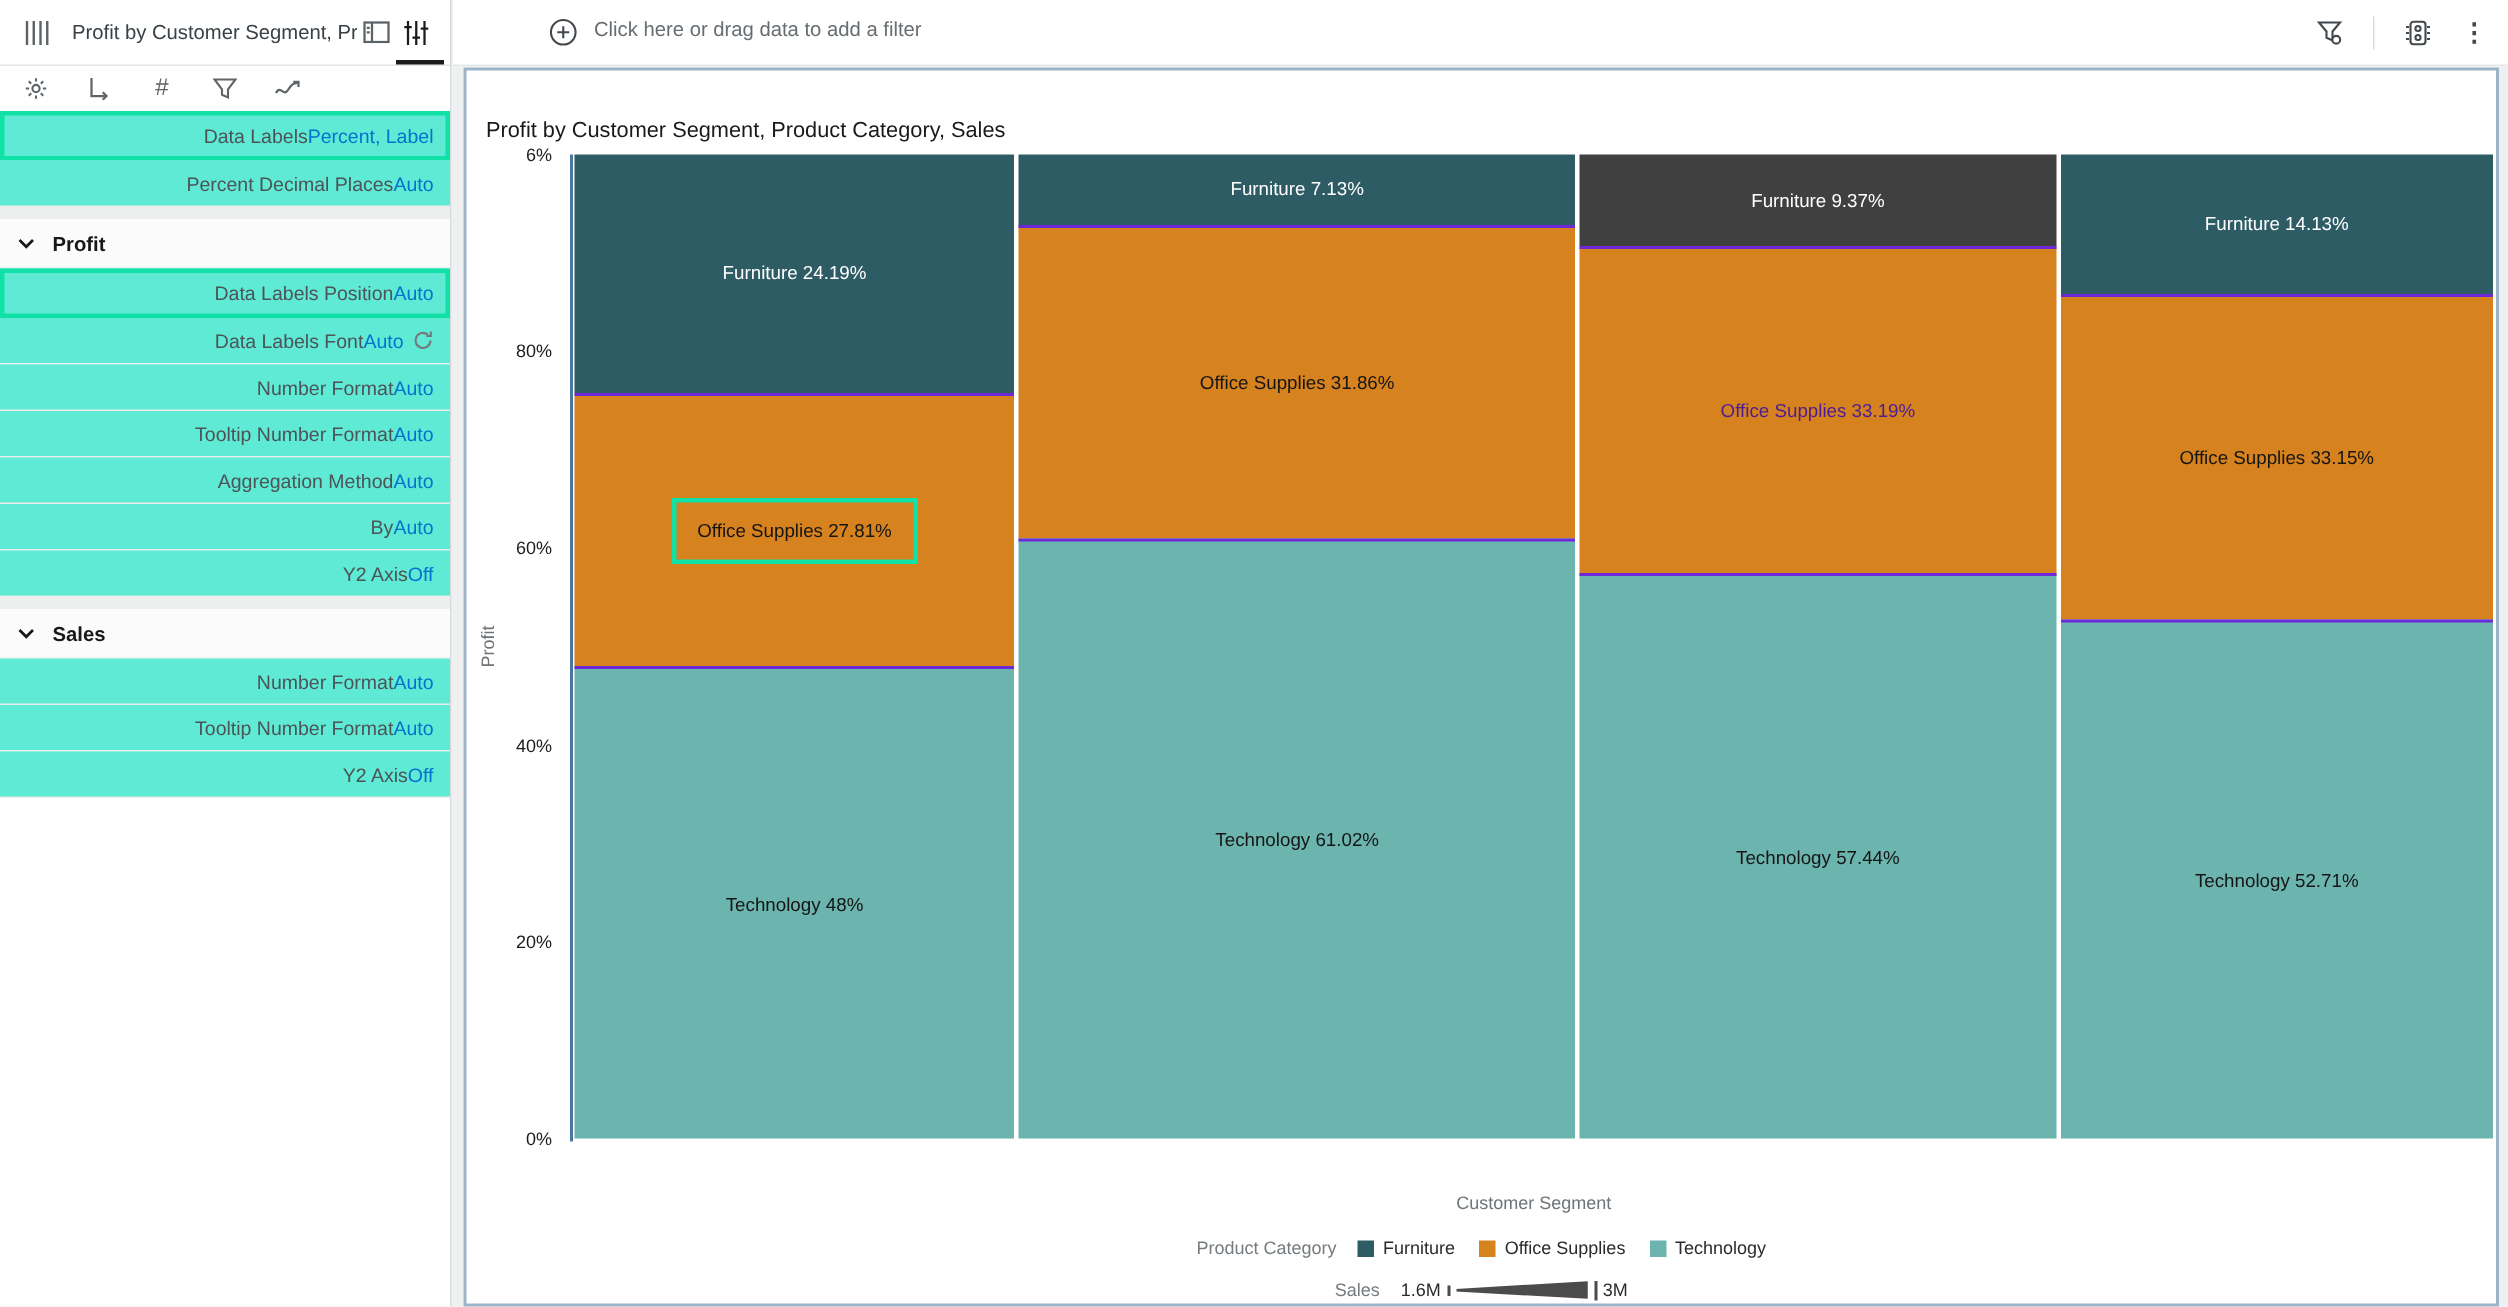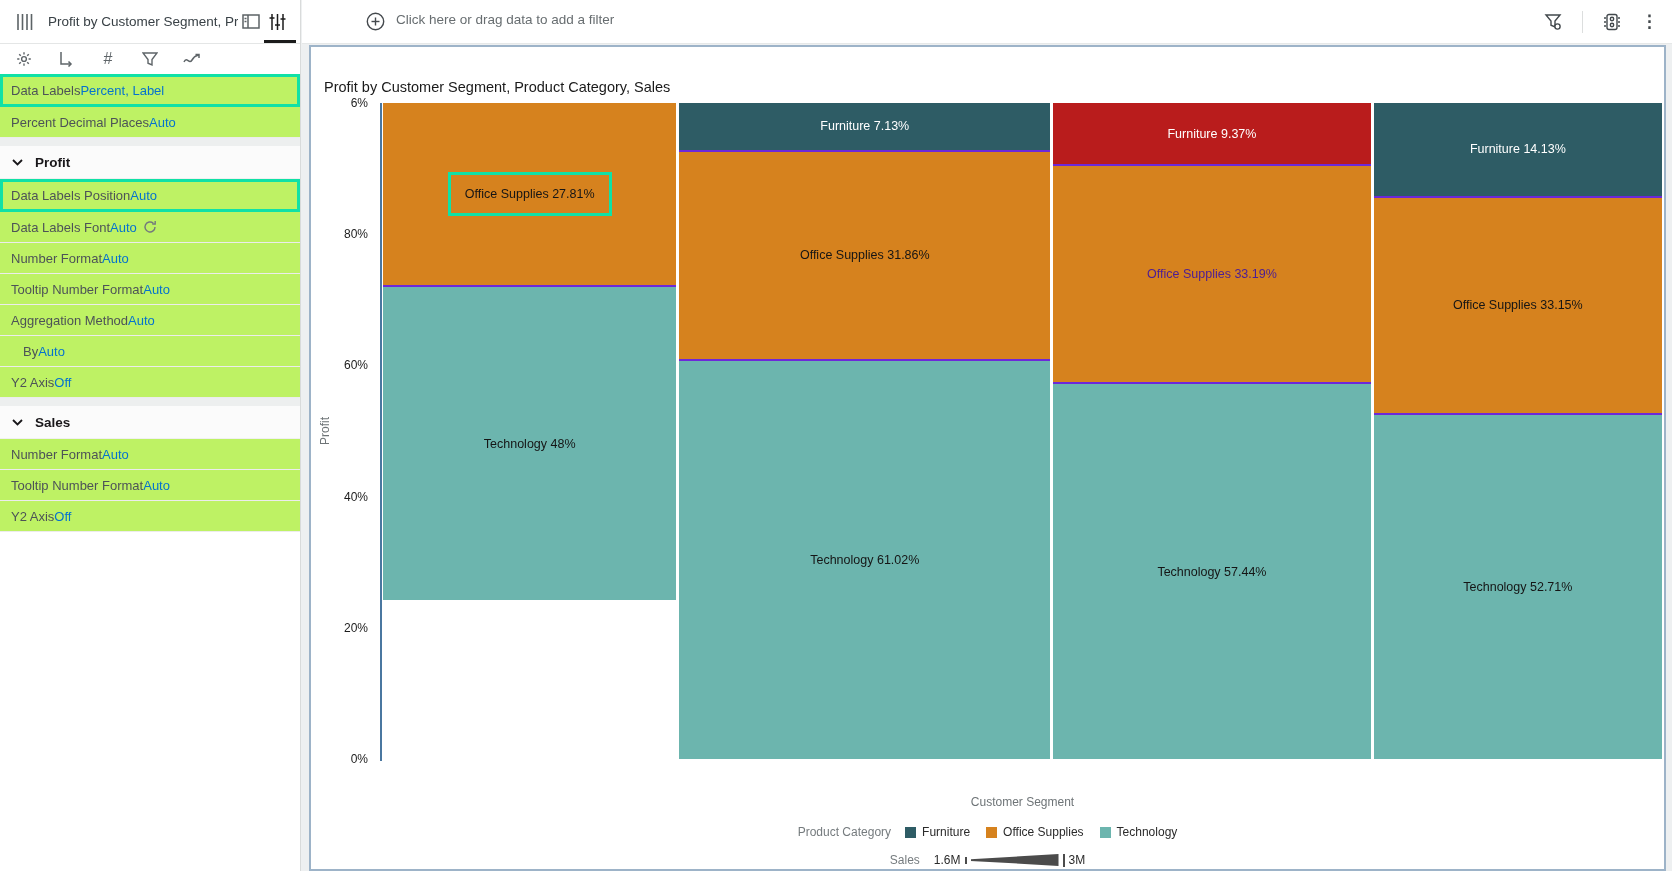--- a/index.html
+++ b/index.html
@@ -15,22 +15,22 @@
     white-space:nowrap; overflow:hidden; }
   .hdr-icon { width:26px; height:26px; display:flex; align-items:center;
     justify-content:center; color:#5c6366; }
   .active-underline { position:absolute; right:4px; bottom:0; width:32px;
     height:3px; background:#1b1b1b; }
   .tool-row { height:30px; display:flex; align-items:center; gap:22px;
     padding:0 14px; color:#5f6569; }
   .tool-row .t-icon { width:20px; height:20px; display:flex;
     align-items:center; justify-content:center; font-size:14px; }
   .prop-row { height:31px; display:flex; align-items:center;
-    justify-content:flex-start; padding:0 11px; border-bottom:1px solid #ececec;
-    background:#bef264; }
+    justify-content:flex-end; padding:0 11px; border-bottom:1px solid #ececec;
+    background:#5eead4; }
   .prop-row.hl { border:3px solid #10E1A6; height:33px; padding:0 8px; }
   .prop-row.indent .prop-label { padding-left:12px; }
   .prop-label { font-size:13px; color:#4d5357; }
   .prop-value { font-size:13px; color:#0572CE; display:flex; align-items:center; gap:6px; }
   .section-band { height:8px; background:#edefef; }
   .section-header { height:33px; display:flex; align-items:center; gap:12px;
     padding:0 12px; font-size:13.5px; font-weight:bold; color:#19171a;
     background:#fbfbfb; border-bottom:1px solid #f0f0f0; }
   .refresh-ic { color:#73797c; display:inline-flex; }
 
@@ -299,20 +299,23 @@
       <div class="ytick" style="top: 0px;">6%</div>
       <div class="ytick" style="top: 131.2px;">80%</div>
       <div class="ytick" style="top: 262.4px;">60%</div>
       <div class="ytick" style="top: 393.6px;">40%</div>
       <div class="ytick" style="top: 524.8px;">20%</div>
       <div class="ytick" style="top: 656px;">0%</div>
     </div>
   <div class="y-axis-line"></div>
   <div class="plot" id="mekko">
       <div class="mekko-col" style="flex-basis: 23.1%; flex-grow: 23.1;">
+        <div class="seg" style="height: 24.19%; background: rgb(46, 92, 101);">
+          <span class="seg-label" style="color: rgb(255, 255, 255);">Furniture 24.19%</span>
+        </div>
         <div class="seg" style="height: 27.81%; background: rgb(214, 130, 30);">
           <div class="annot" style="border-color: rgb(16, 225, 166);">
             <span class="seg-label" style="color: rgb(21, 21, 21);">Office Supplies 27.81%</span>
           </div>
         </div>
         <div class="seg" style="height: 48%; background: rgb(108, 181, 174);">
           <span class="seg-label" style="color: rgb(21, 21, 21);">Technology 48%</span>
         </div>
       </div>
       <div class="mekko-col" style="flex-basis: 29.2%; flex-grow: 29.2;">
@@ -320,21 +323,21 @@
           <span class="seg-label" style="color: rgb(255, 255, 255);">Furniture 7.13%</span>
         </div>
         <div class="seg" style="height: 31.86%; background: rgb(214, 130, 30);">
           <span class="seg-label" style="color: rgb(21, 21, 21);">Office Supplies 31.86%</span>
         </div>
         <div class="seg" style="height: 61.02%; background: rgb(108, 181, 174);">
           <span class="seg-label" style="color: rgb(21, 21, 21);">Technology 61.02%</span>
         </div>
       </div>
       <div class="mekko-col" style="flex-basis: 25%; flex-grow: 25;">
-        <div class="seg" style="height: 9.37%; background: #b91c1c;">
+        <div class="seg" style="height: 9.37%; background: #404040;">
           <span class="seg-label" style="color: rgb(255, 255, 255);">Furniture 9.37%</span>
         </div>
         <div class="seg" style="height: 33.19%; background: rgb(214, 130, 30);">
           <span class="seg-label" style="color: #4c1d95;">Office Supplies 33.19%</span>
         </div>
         <div class="seg" style="height: 57.44%; background: rgb(108, 181, 174);">
           <span class="seg-label" style="color: rgb(21, 21, 21);">Technology 57.44%</span>
         </div>
       </div>
       <div class="mekko-col" style="flex-basis: 22.7%; flex-grow: 22.7;">

